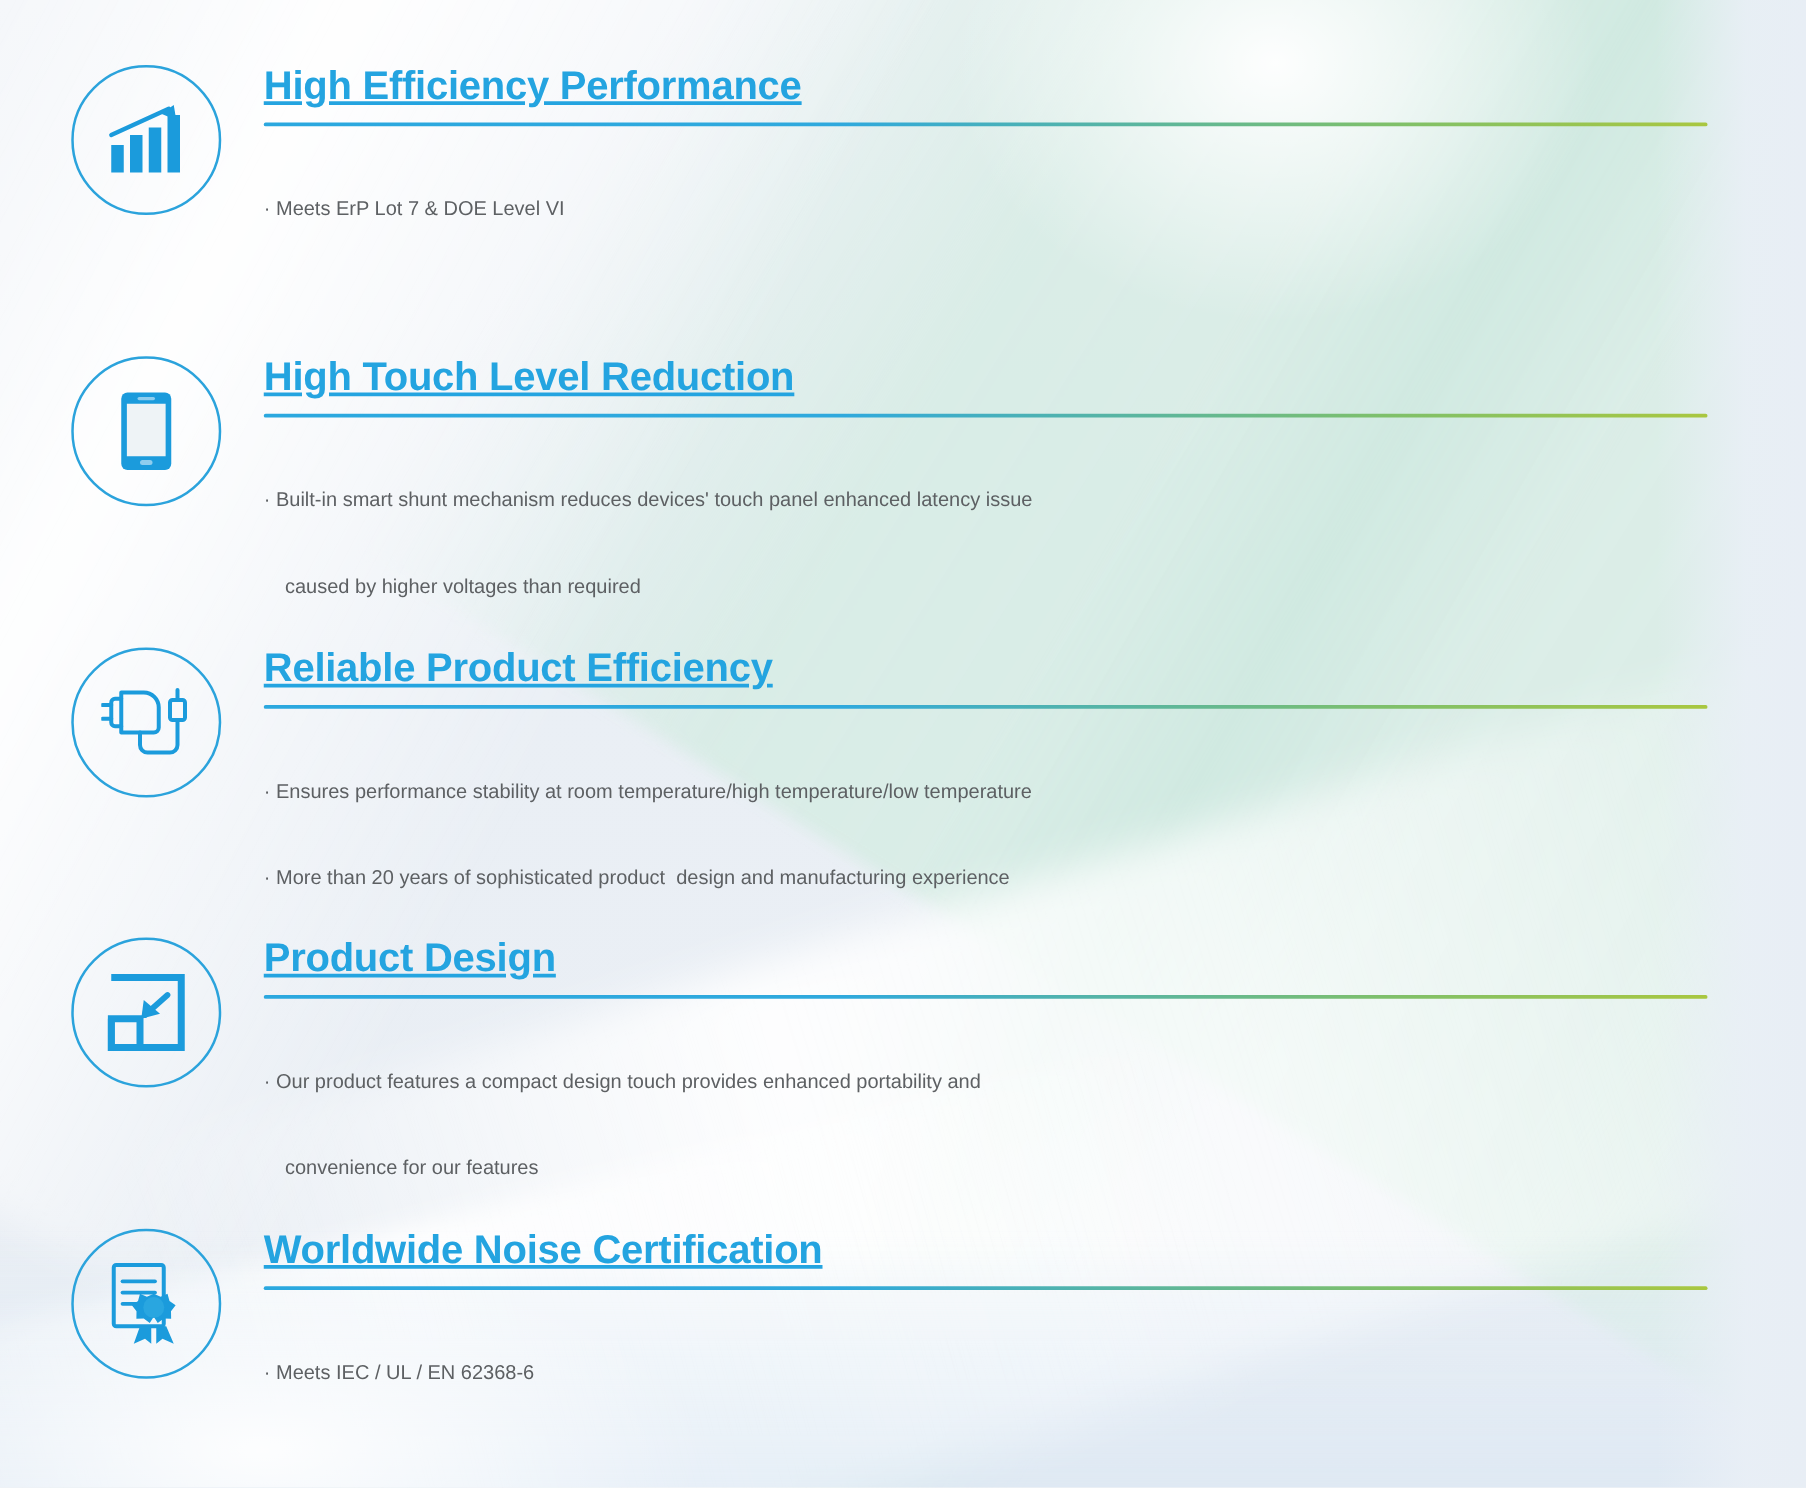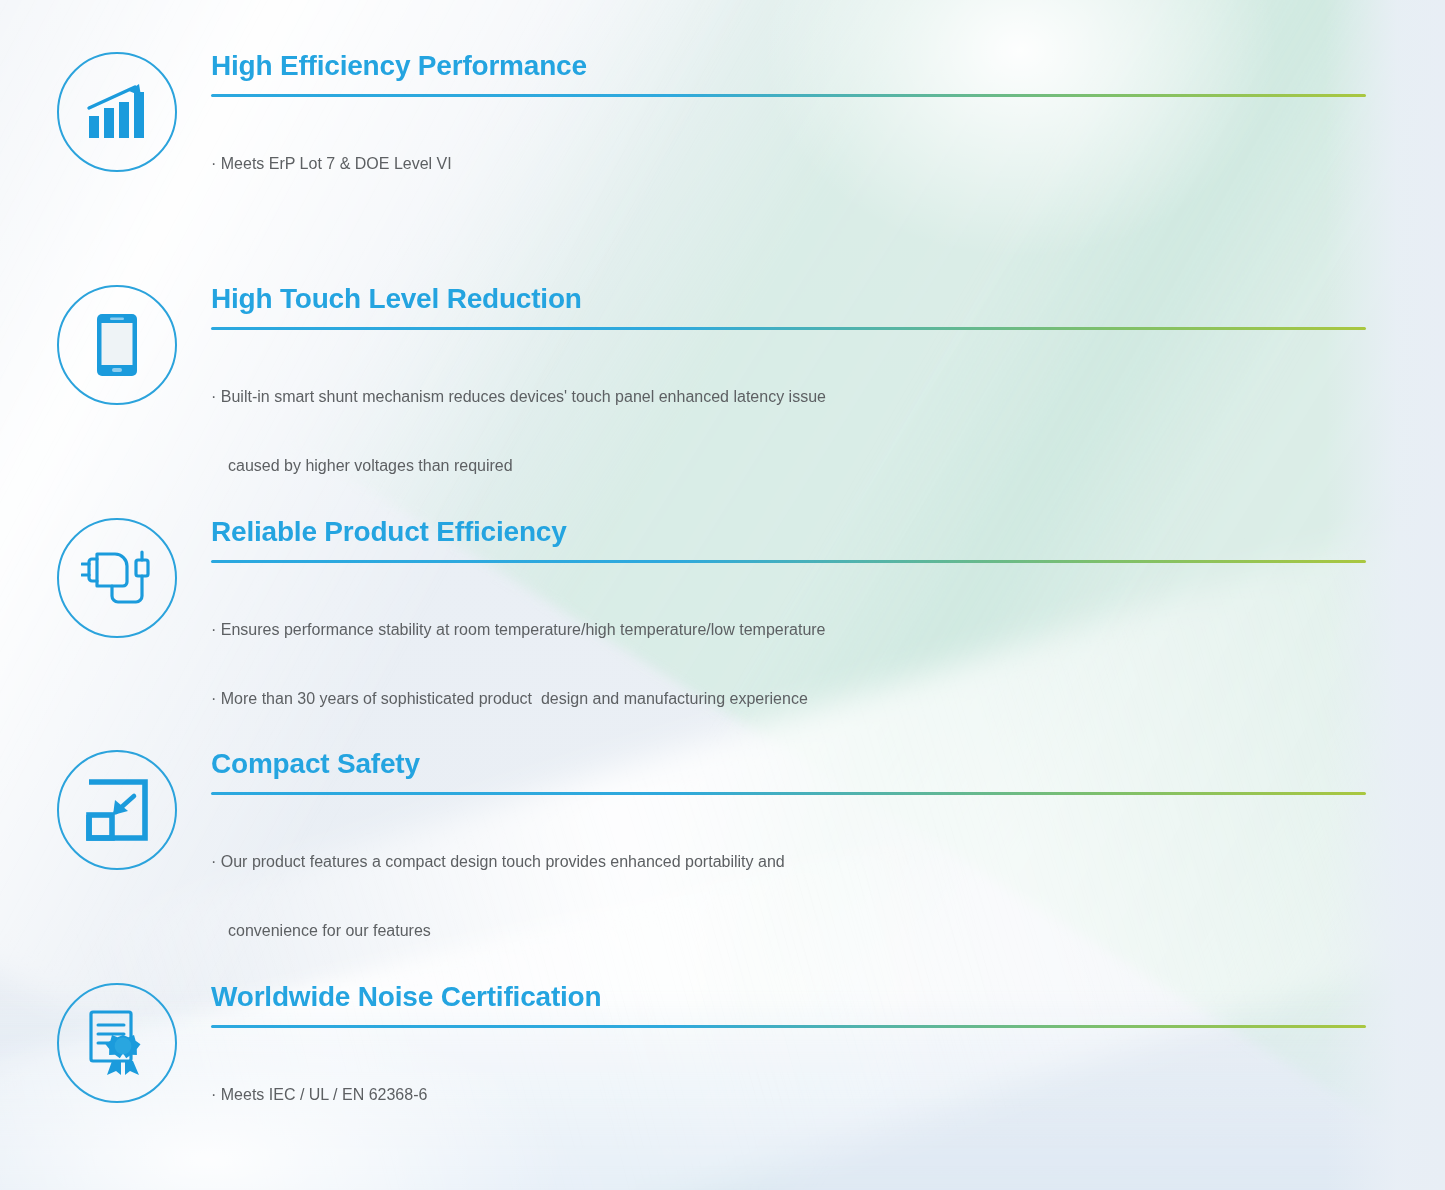--- a/index.html
+++ b/index.html
@@ -115,26 +115,27 @@
   }
   .icon-wrap svg { display: block; }
 
   .content {
     position: absolute;
     left: 211px;
     top: 0;
     right: 70px;
   }
   .title {
-    font-size: 28px;
+    font-size: 32px;
     font-weight: bold;
     color: #24A4E0;
     letter-spacing: -0.2px;
     line-height: 1.0;
     white-space: nowrap;
+    text-decoration: underline;
   }
   .divider {
     margin-top: 14px;
     height: 3px;
     width: 1155px;
     background: linear-gradient(90deg, #2BA8DF 0%, #2FA9DD 40%, #7FC06A 78%, #A9C740 100%);
     border-radius: 2px;
   }
   .desc {
     margin-top: 11px;
@@ -220,40 +221,40 @@
             <rect x="55" y="16" width="12" height="16" rx="2"></rect>
             <path d="M61 16 V8"></path>
           </g>
         </svg>
       </div>
       <div class="content">
         <div class="title">Reliable Product Efficiency</div>
         <div class="divider"></div>
         <div class="desc">
           <span class="line">· Ensures performance stability at room temperature/high temperature/low temperature</span>
-          <span class="line">· More than 30 years of sophisticated product  design and manufacturing experience</span>
+          <span class="line">· More than 20 years of sophisticated product  design and manufacturing experience</span>
         </div>
       </div>
     </div>
 
     <div class="feature" style="top:750px">
       <div class="icon-wrap">
         <svg width="62" height="62" viewBox="0 0 62 62" aria-hidden="true">
           <g fill="none" stroke="#1B9BDC" stroke-width="5.6">
             <path d="M3 3 H59 V59 H3 V36"></path>
             <rect x="3" y="36" width="23" height="23"></rect>
           </g>
           <g stroke="#1B9BDC" stroke-width="4.6" stroke-linecap="round" fill="none">
             <path d="M48 17 L30 33"></path>
           </g>
           <path d="M27 36 L29 21 L42 32 Z" fill="#1B9BDC"></path>
         </svg>
       </div>
       <div class="content">
-        <div class="title">Compact Safety</div>
+        <div class="title">Product Design</div>
         <div class="divider"></div>
         <div class="desc">
           <span class="line">· Our product features a compact design touch provides enhanced portability and</span>
           <span class="line cont">convenience for our features</span>
         </div>
       </div>
     </div>
 
     <div class="feature" style="top:983px">
       <div class="icon-wrap">

